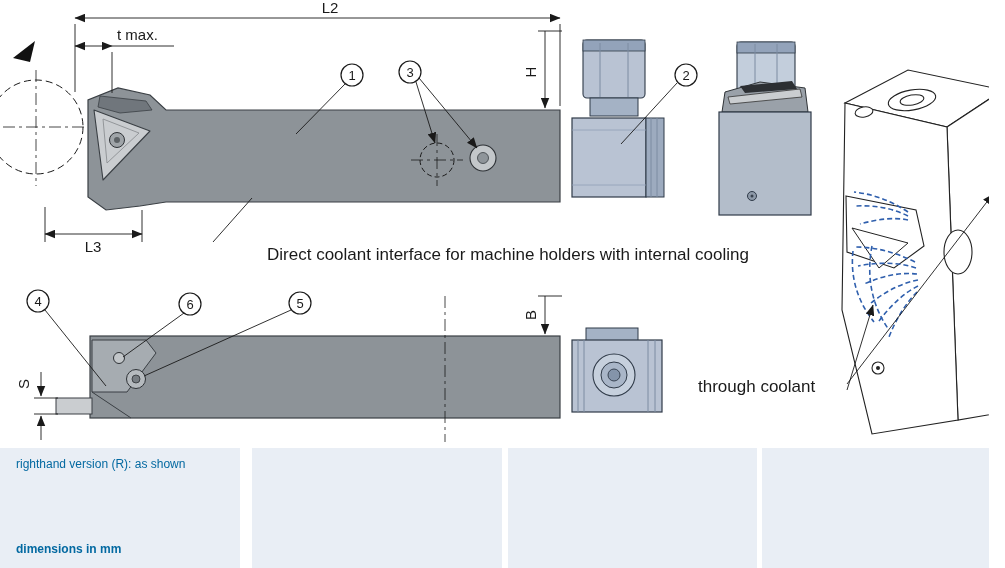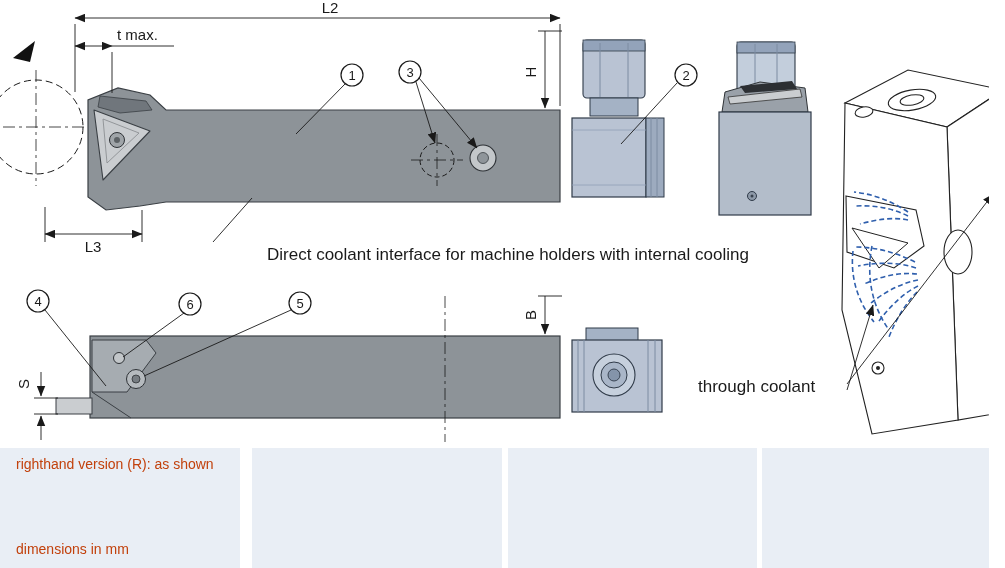--- a/index.html
+++ b/index.html
@@ -9,21 +9,21 @@
   svg text{font-family:"Liberation Sans",sans-serif;fill:#1a1a1a;}
   .dim-label{font-size:15px;}
   .callout-num{font-size:13px;}
   .note-text{font-size:17px;}
   .thin{stroke:#1a1a1a;stroke-width:0.9;fill:none;}
   .outline{stroke:#3a3f44;stroke-width:1.2;}
   .centerline{stroke:#1a1a1a;stroke-width:0.8;fill:none;stroke-dasharray:12 4 3 4;}
   .iso-line{stroke:#222222;stroke-width:1.1;fill:#ffffff;}
   .facet{stroke:#7c8ca2;stroke-width:1;}
   .footer-box{position:absolute;top:448px;height:120px;background:#e9eef5;}
-  .footer-text{position:absolute;color:#c2410c;font-size:14px;line-height:17px;}
+  .footer-text{position:absolute;color:#0369a1;font-size:12px;line-height:17px;}
 </style>
 </head>
 <body>
 
 <div id="canvas">
 
 <svg width="1005" height="568" viewBox="0 0 1005 568">
   <defs>
     <marker id="arr" viewBox="0 0 10 8" refX="9.5" refY="4" markerWidth="11" markerHeight="9" orient="auto-start-reverse" markerUnits="userSpaceOnUse">
       <path d="M0,0 L10,4 L0,8 Z" fill="#1a1a1a"></path>
@@ -218,19 +218,19 @@
       <line x1="847" y1="384" x2="993" y2="194" class="thin" marker-end="url(#arr)"></line>
       <line x1="847" y1="390" x2="873" y2="305" class="thin" marker-end="url(#arr)"></line>
     </g>
   </g>
 </svg>
 
   <div class="footer-box" style="left:0;width:240px;">
     <div class="footer-text" style="left:16px;top:8px;">
       <div>righthand version (R): as shown</div>
     </div>
-    <div class="footer-text" style="left:16px;top:93px;">dimensions in mm</div>
+    <div class="footer-text" style="left:16px;top:93px;font-weight:bold;">dimensions in mm</div>
   </div>
   <div class="footer-box" style="left:252px;width:250px;"></div>
   <div class="footer-box" style="left:508px;width:249px;"></div>
   <div class="footer-box" style="left:762px;width:243px;"></div>
 
 </div>
 
 </body></html>

